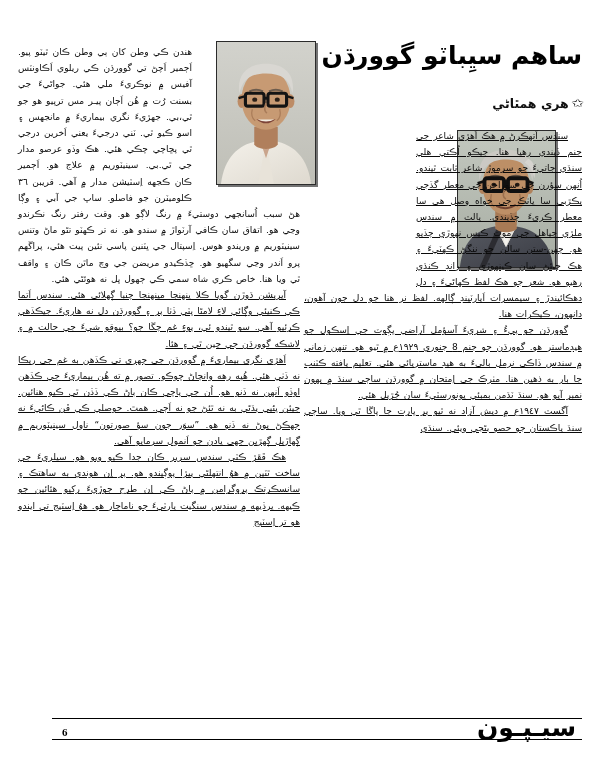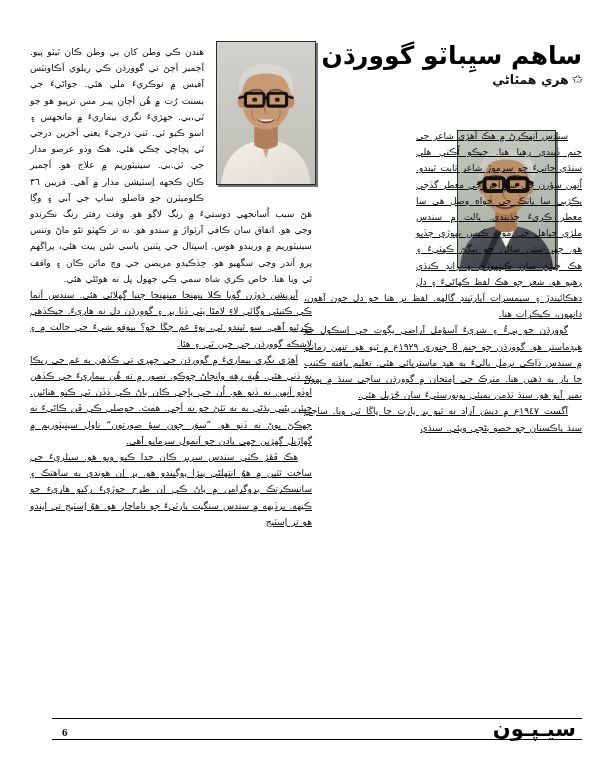--- a/index.html
+++ b/index.html
@@ -32,21 +32,21 @@
   }
   .article-title {
     font-size: 25px;
     font-weight: bold;
     line-height: 1.25;
     color: #000000;
     letter-spacing: 0px;
     white-space: nowrap;
   }
   .byline {
-    margin-top: 1px;
+    margin-top: 25px;
     font-size: 12.5px;
     font-weight: bold;
     color: #111111;
     direction: rtl;
   }
   .byline .pen-glyph {
     display: inline-block;
     font-size: 11px;
     transform: scaleX(1.4);
     margin-left: 4px;
@@ -106,21 +106,21 @@
   }
   .col-right .wrapbox {
     float: left;
     width: 112px;
     height: 146px;
     shape-outside: content-box;
   }
 
   .col-left {
     top: 44px;
-    left: 30px;
+    left: 18px;
     width: 282px;
   }
   .col-left .wrapbox {
     float: right;
     width: 108px;
     height: 150px;
   }
 
   
   .footer-rule {
@@ -145,21 +145,21 @@
     bottom: 38px;
     font-size: 11px;
     font-weight: bold;
     color: #000;
     font-family: "Liberation Serif", serif;
   }
   .masthead {
     position: absolute;
     right: 24px;
     bottom: 36px;
-    font-size: 21px;
+    font-size: 25px;
     font-weight: bold;
     color: #000;
     line-height: 1;
     direction: rtl;
     letter-spacing: -1px;
   }
 </style>
 </head>
 <body>
 
@@ -278,21 +278,21 @@
     <p class="indent">سندس اَتهڪرڻ ۾ هڪ اَهڙي شاعر جي جنم ڏيندي رهيا هنا. جيڪو اُڪتي هلي سنڌي جاتيءَ جو سرموڙ شاعر ثابت ٿيندو. اُنهن سؤرن جي سوراخن جي معطر گڏجي پڪڙبي سا پاٺڪ جي خواه وصل هي سا معطر ڪريءَ چڏيندي. پالٽ ۾ سندس ملڙي جياهل جي موت ڪيس نهوڙي چڏيو هو. ڇهن-ستن سالن جو ننگڻ ڪهٽيءَ ۽ هڪ جيئڻ سان ڪينهوڙي ۽ رانڊ ڪنڌي رهيو هو. شعر جو هڪ لفظ ڪهاڻيءَ ۽ دل دهڪائيندڙ ۽ سيمسرات اَپارٽينڊ ڳالهه. لفظ نر هنا جو دل جون آهون، دانهون، ڪيڪرات هنا.</p>
     <p class="indent">گوورڌن جو پيءُ ۽ شريءَ آسؤمل آراضي ڀڳوٽ جي اِسڪول جو هيڊماستر هو. گوورڌن جو جنم 8 جنوري ١٩٢٩ع ۾ ٿيو هو. تنهن زماني ۾ سندس ڏاڪي نرمل ٻاليءَ به هيڊ ماستريائي هئي. تعليم يافته ڪٽنب جا ٻار به ذهين هنا. مٺرڪ جي اِمتحان ۾ گوورڌن ساڄي سنڌ ۾ پهون نمبر آيو هو. سنڌ ٽڌمن بمبئي يونورسٽيءَ سان جُڙيل هئي.</p>
     <p class="indent">آگسٽ ١٩٤٧ع ۾ ديش آزاد نه ٿيو پر ڀارت جا ڀاڱا ٿي ويا. ساڄي سنڌ پاڪستان جو حصو بڻجي ويئي. سنڌي</p>
   </div>
 
   <div class="col col-left">
     <div class="wrapbox"></div>
     <p>هندن ڪي وطن کان ٻي وطن ڪان ٿيٽو پيو. اَڄمير اَچڻ تي گوورڌن ڪي ريلوي اَڪاونٽس آفيس ۾ نوڪريءَ ملي هئي. جواڻيءَ جي بسنت رُت ۾ هُن اَڄان پيـر مس ترپيو هو جو ٿي،بي. جهڙيءَ نگري بيماريءَ ۾ مانجهس ۽ اسو ڪيو ٿي. ٽني درجيءَ يعني اَخرين درجي ٿي پڇاچي چڪي هئي. هڪ وڏو عرصو مدار جي ٿي.بي. سينيٽوريم ۾ علاج هو. اَڄمير ڪان ڪجهه اِسٽيشن مدار ۾ آهي. قريبن ٣٦ ڪلوميٽرن جو فاصلو. ساڀ جي آبي ۽ وڳا هڻ سبب اُسانجهي دوستيءَ ۾ رنگ لاڳو هو. وقت رفتر رنگ نڪرندو وڃي هو. اتفاق سان ڪافي آرٽواڙ ۾ سندو هو. نه تر ڪهٽو تڻو ماڻ وتنس سينيٽوريم ۾ وريندو هوس. اِسپتال جي ڀٽنين پاسي نئين پيت هئي، پراڱهم پرو اَندر وڃي سگهيو هو. ڇڏڪيدو مريضن جي وچ ماٿن ڪان ۽ واقف ٿي ويا هنا. خاص ڪري شاه سمي ڪي ڄهول ڀل نه هوئڻي هئي.</p>
     <p class="indent">آپريشن ڌوڙن گويا ڪلا پنهنجا مينهنجا چنبا ڳهلائي هئي. سندس اَتما ڪي ڪنيئي وڳائي لاءِ لامڻا ڀٽي ڏٺا پر ۽ گوورڌن دل نه هاريءَ. جيڪڏهي ڪرئيو آهي. سو ٿيندو ئي، پوءِ غم چڱا جو؟ بيوقو شيءَ جي حالت ۾ ۽ لاشڪه گوورڌن جي چين ٿي ۽ هئا.</p>
     <p class="indent">اَهڙي نگري بيماريءَ ۾ گوورڌن جي چهري تي ڪڏهن به غم جي ريڪا نه ڏٺي هئي. هُڀه رهه وانچاڻ ڇوڪو. تصور ۾ ته هُن بيماريءَ جي ڪڏهن اوڏو اَنهن نه ڏنو هو. اُن جي پاڇي ڪان ٻاڻ ڪي ڏڏن ٿي ڪيو هنائين. جيئن ڀڻيي پڌڻي به نه ٿئڻ جو نه اَڄي. همٿ. حوصلي ڪي ڦن ڪاڻيءَ نه جهڪڻ پوڻ نه ڏنو هو. ”سوَر جون سؤ صورتون“ ناول سينيٽوريم ۾ ڳهاڙيل ڳهڙين جهي يادن جو اَنمول سرمايو آهي.</p>
-    <p class="indent">هڪ ڦڦڙ ڪٽي سندس سرير ڪان جدا ڪيو ويو هو. سيلريءَ جي ساخت ٿٽين ۾ هوُ انتهلڻي پيڙا پوڳيندو هو. پر اِن هوندي به ساهتڪ ۽ سانسڪرتڪ پروگرامن ۾ پاڻ ڪي اِن طرح جوڙيءَ رکيو هاريء جو ڪيهه. پرڏيهه ۾ سندس سنگيت پارٽيءَ جو ناماچار هو. هوُ اِسٽيج تي ايندو هو تر اِسٽيج</p>
+    <p class="indent">هڪ ڦڦڙ ڪٽي سندس سرير ڪان جدا ڪيو ويو هو. سيلريءَ جي ساخت ٿٽين ۾ هوُ انتهلڻي پيڙا پوڳيندو هو. پر اِن هوندي به ساهتڪ ۽ سانسڪرتڪ پروگرامن ۾ پاڻ ڪي اِن طرح جوڙيءَ رکيو هئائين جو ڪيهه. پرڏيهه ۾ سندس سنگيت پارٽيءَ جو ناماچار هو. هوُ اِسٽيج تي ايندو هو تر اِسٽيج</p>
   </div>
 
   <div class="footer-rule"></div>
   <div class="footer-rule-2"></div>
   <div class="page-number">6</div>
   <div class="masthead">سيـپـون</div>
 
 </div>
 
 </body></html>

